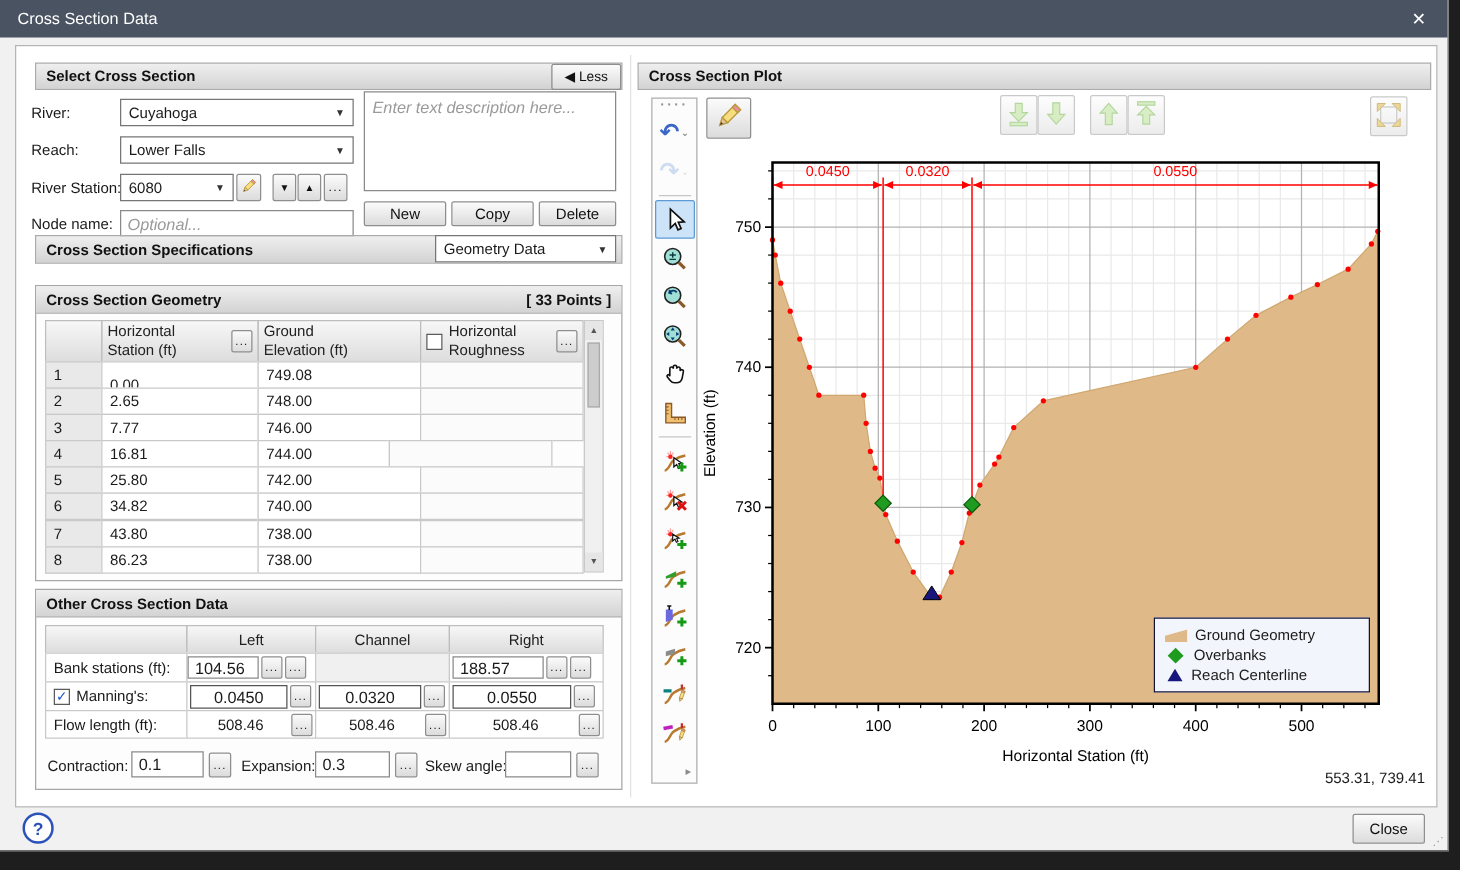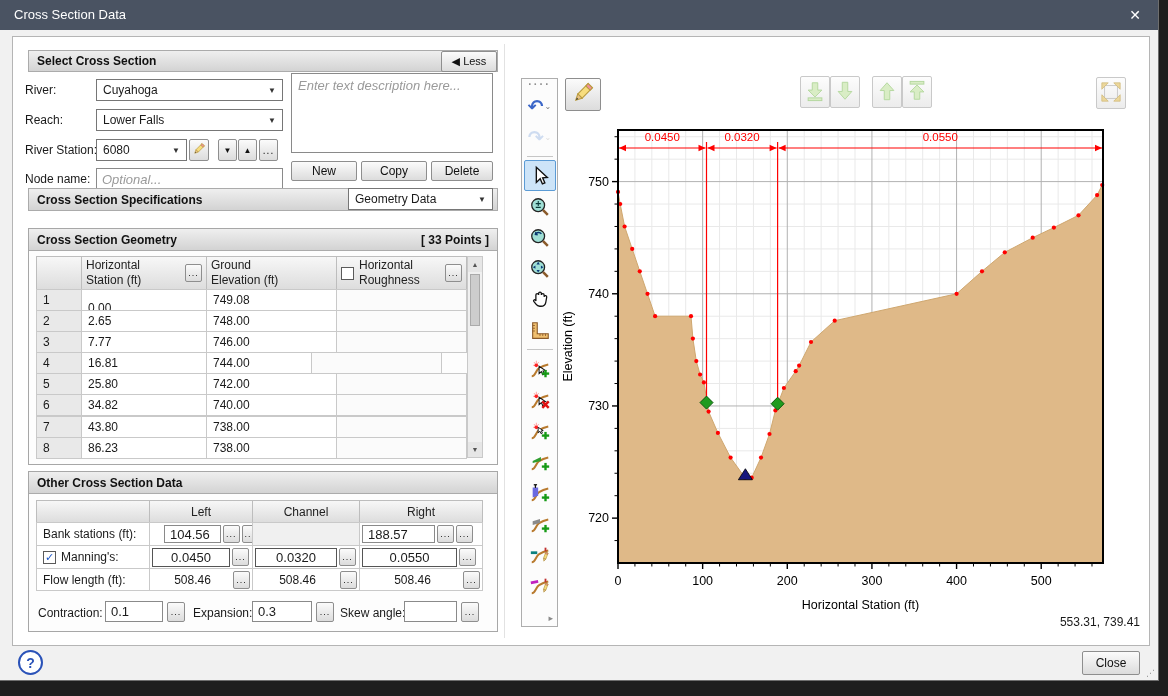--- a/index.html
+++ b/index.html
@@ -212,21 +212,21 @@
     <div class="tbl-hd abs" style="left:216px;top:0;width:108px;height:23px;display:flex;align-items:center;justify-content:center;">
         <span>Channel</span>
       </div>
     <div class="tbl-hd abs" style="left:323px;top:0;width:124px;height:23px;display:flex;align-items:center;justify-content:center;">
         <span>Right</span>
       </div>
 
     <div class="cell abs" style="left:0;top:22px;width:114px;height:24px;">
         <span>Bank stations (ft):</span>
       </div>
-    <div class="cell abs" style="left:113px;top:22px;width:124px;height:24px;padding:0 14px;gap:2px;">
+    <div class="cell abs" style="left:113px;top:22px;width:124px;height:24px;padding:0 0;gap:2px;">
       <input class="tin" style="width: 57px; height: 18px;" value="104.56">
       <span class="btn mini-ellipsis">
           <span>...</span>
         </span>
       <span class="btn mini-ellipsis">
           <span>...</span>
         </span>
     </div>
     <div class="cell abs" style="left:216px;top:22px;width:108px;height:24px;background:#f0f0f0;"></div>
     <div class="cell abs" style="left:323px;top:22px;width:124px;height:24px;padding:0 2px;gap:2px;">
@@ -294,20 +294,23 @@
   <input class="tin abs" style="left: 252px; top: 601px; width: 60px; height: 21px;" value="0.3">
   <div class="btn abs mini-ellipsis" style="left:316px;top:602px;width:18px;height:20px;position:absolute;">
       <span>...</span>
     </div>
   <span class="lbl abs" style="left:340px;top:606px;">Skew angle:</span>
   <input class="tin abs" style="left: 404px; top: 601px; width: 53px; height: 21px;" value="">
   <div class="btn abs mini-ellipsis" style="left:461px;top:602px;width:18px;height:20px;position:absolute;">
       <span>...</span>
     </div>
 
+  <div class="hdrbar abs" style="left:510px;top:50px;width:635px;height:22px;">
+    <span>Cross Section Plot</span>
+  </div>
 
   <div class="toolbar abs" id="plot-toolbar" style="left:521px;top:78px;width:37px;height:549px;">
     <div class="grip">····</div>
   <div class="tool">
         <span style="font-size:19px;font-weight:bold;color:#3a66c8;">↶</span>
         <span style="font-size:8px;color:#777;margin-left:1px;">⌄</span>
       </div>
       <div class="tool disabled">
         <span style="font-size:19px;font-weight:bold;color:#a9c2e8;">↷</span>
         <span style="font-size:8px;color:#c3c3c3;margin-left:1px;">⌄</span>
@@ -683,20 +686,34 @@
       <line x1="58.5" y1="149.3419689119173" x2="62" y2="149.3419689119173" stroke="#000" stroke-width="1"></line>
       <line x1="58.5" y1="126.90673575129553" x2="62" y2="126.90673575129553" stroke="#000" stroke-width="1"></line>
       <line x1="58.5" y1="104.47150259067377" x2="62" y2="104.47150259067377" stroke="#000" stroke-width="1"></line>
       <line x1="58.5" y1="82.03626943005202" x2="62" y2="82.03626943005202" stroke="#000" stroke-width="1"></line>
       <line x1="58.5" y1="37.165803108808525" x2="62" y2="37.165803108808525" stroke="#000" stroke-width="1"></line>
       <line x1="58.5" y1="14.73056994818678" x2="62" y2="14.73056994818678" stroke="#000" stroke-width="1"></line>
       <text x="16" y="224.5" font-size="12.5" text-anchor="middle" fill="#000" transform="rotate(-90 16 224.5)">Elevation (ft)</text>
       <text x="304.5" y="487" font-size="12.5" text-anchor="middle" fill="#000">Horizontal Station (ft)</text>
     </svg>
 
+  <div class="legend abs" style="left:923px;top:494px;width:173px;height:60px;">
+    <div class="li">
+        <span class="lg-ground"></span>
+        <span>Ground Geometry</span>
+      </div>
+    <div class="li">
+        <span class="lg-diamond"></span>
+        <span>Overbanks</span>
+      </div>
+    <div class="li">
+        <span class="lg-tri"></span>
+        <span>Reach Centerline</span>
+      </div>
+  </div>
 
   <div class="abs" style="left:990px;top:615px;width:150px;text-align:right;">553.31, 739.41</div>
 
   <div class="help abs" style="left:18px;top:650px;">
       <span>?</span>
     </div>
   <div class="btn abs" style="left:1082px;top:651px;width:58px;height:24px;">
       <span>Close</span>
     </div>
   <div class="abs" style="left:1146px;top:668px;width:10px;height:10px;color:#9a9a9a;font-size:9px;">⋰</div>

